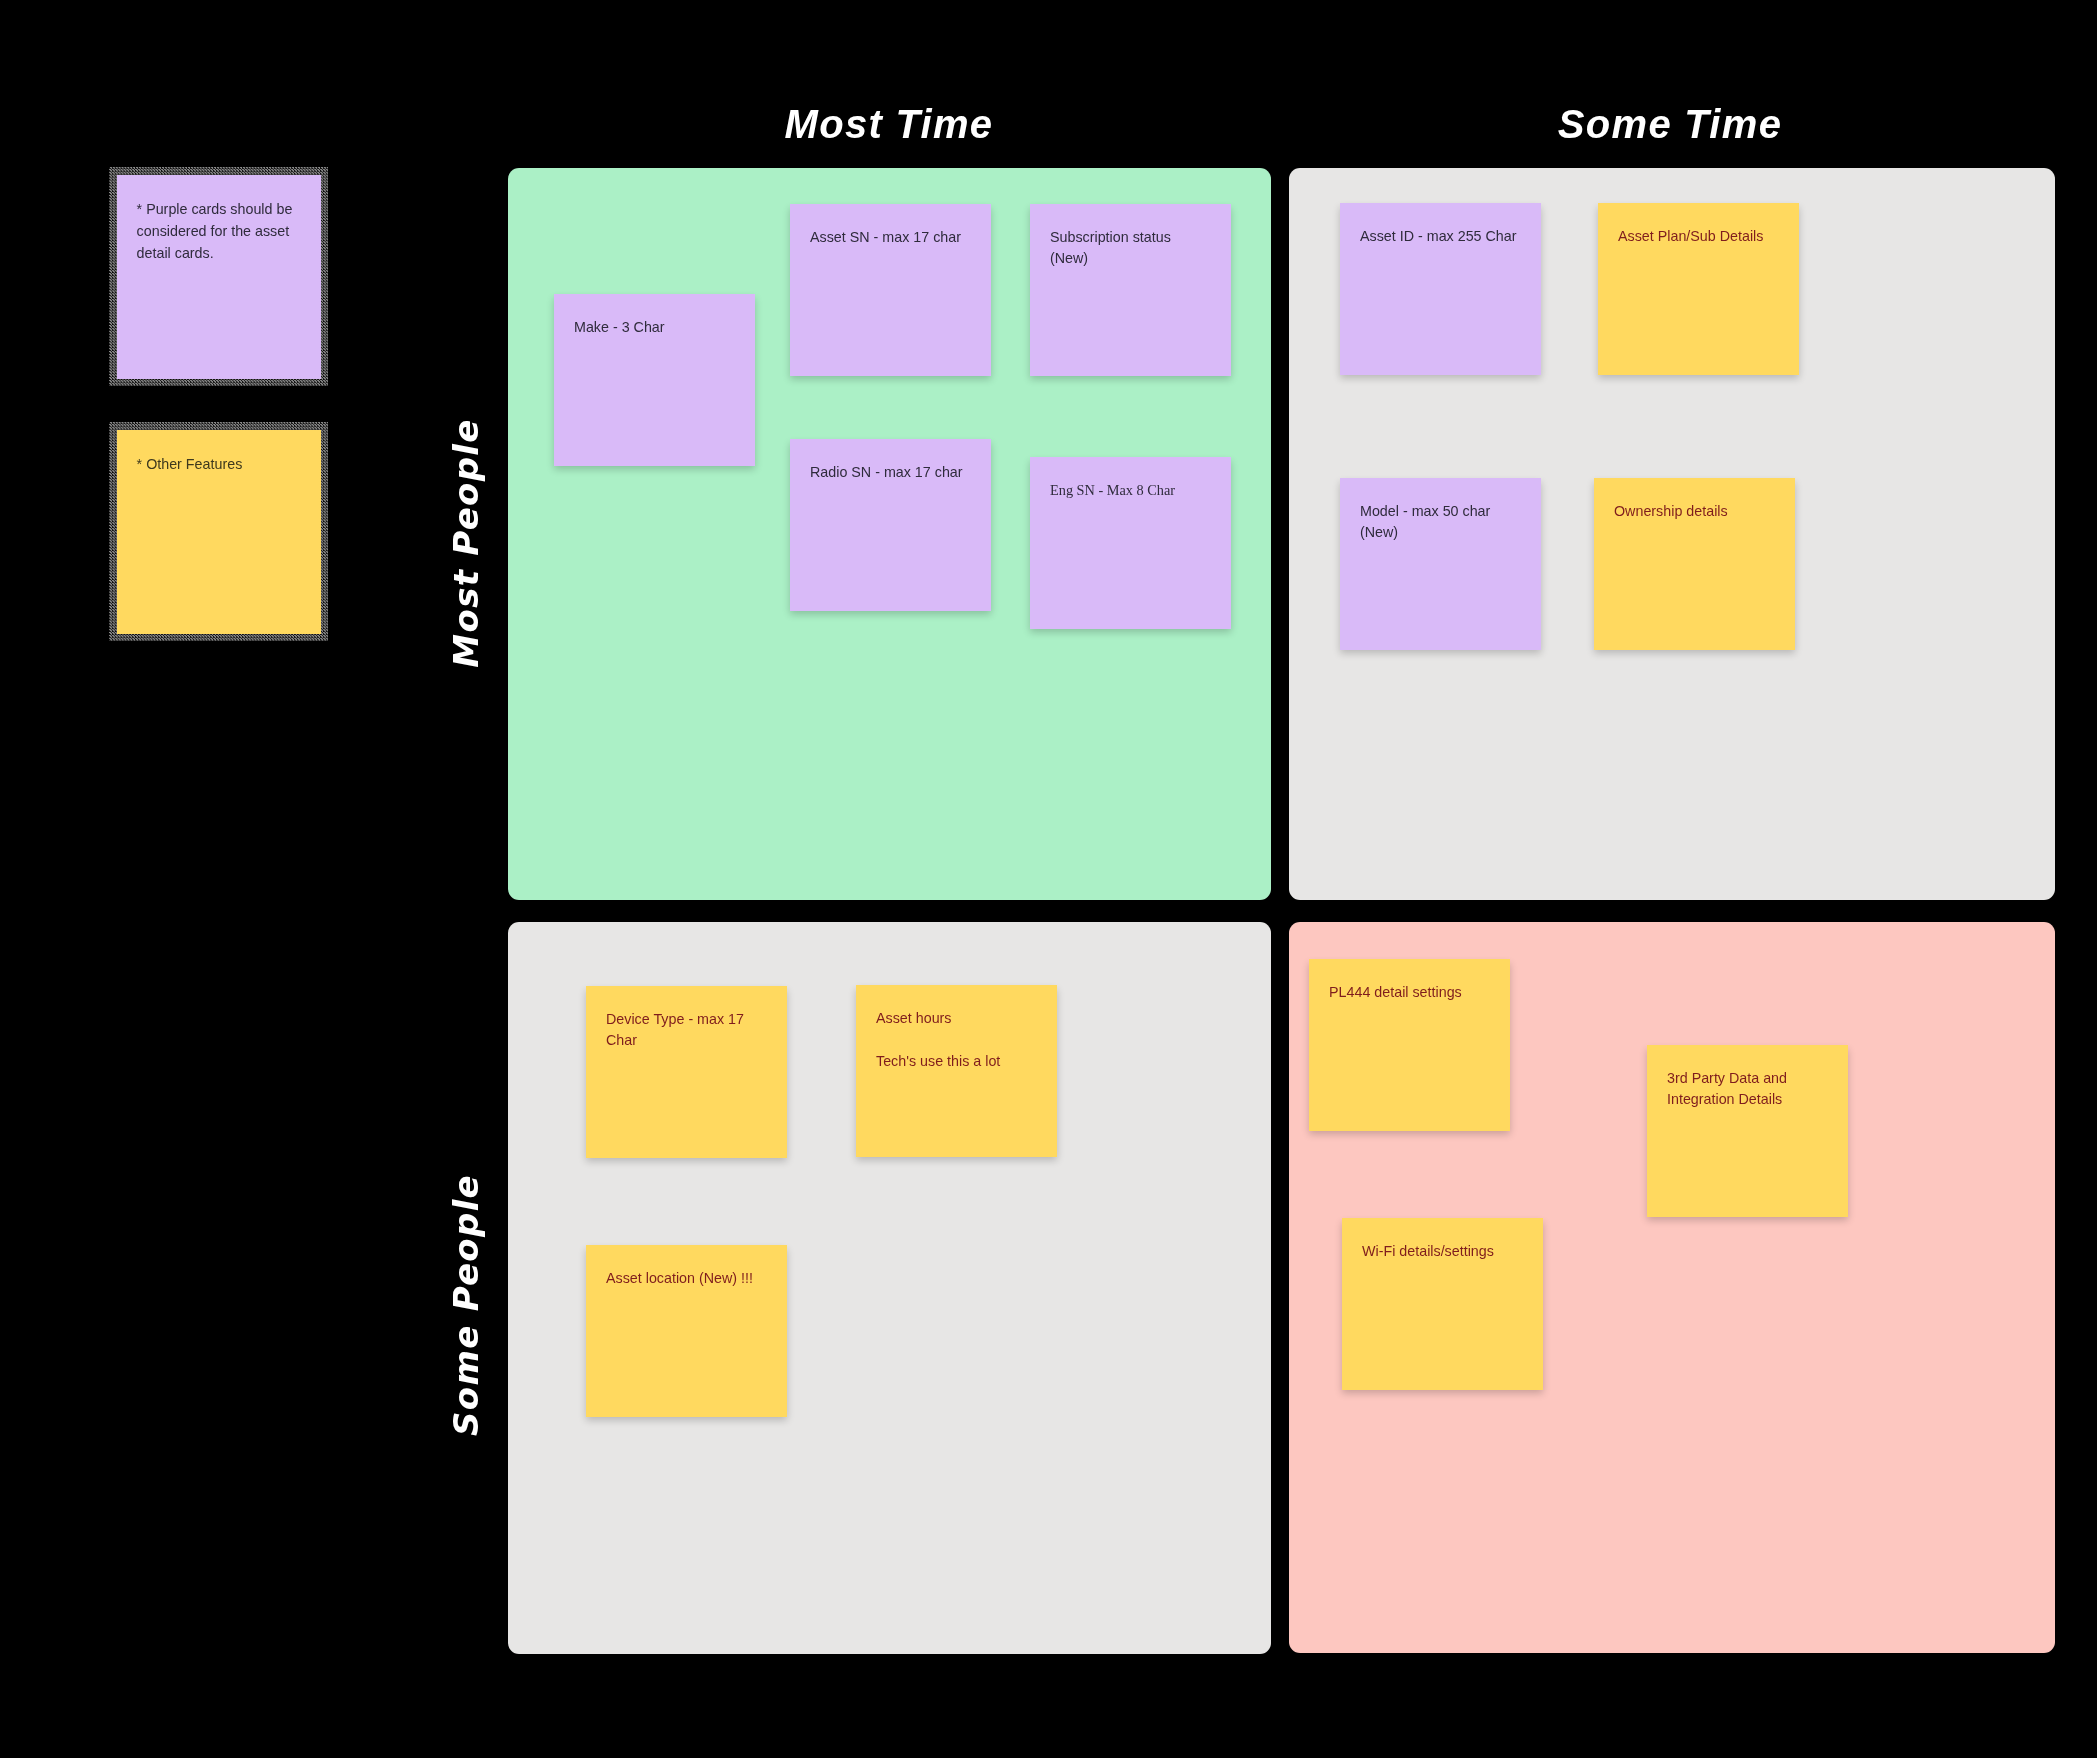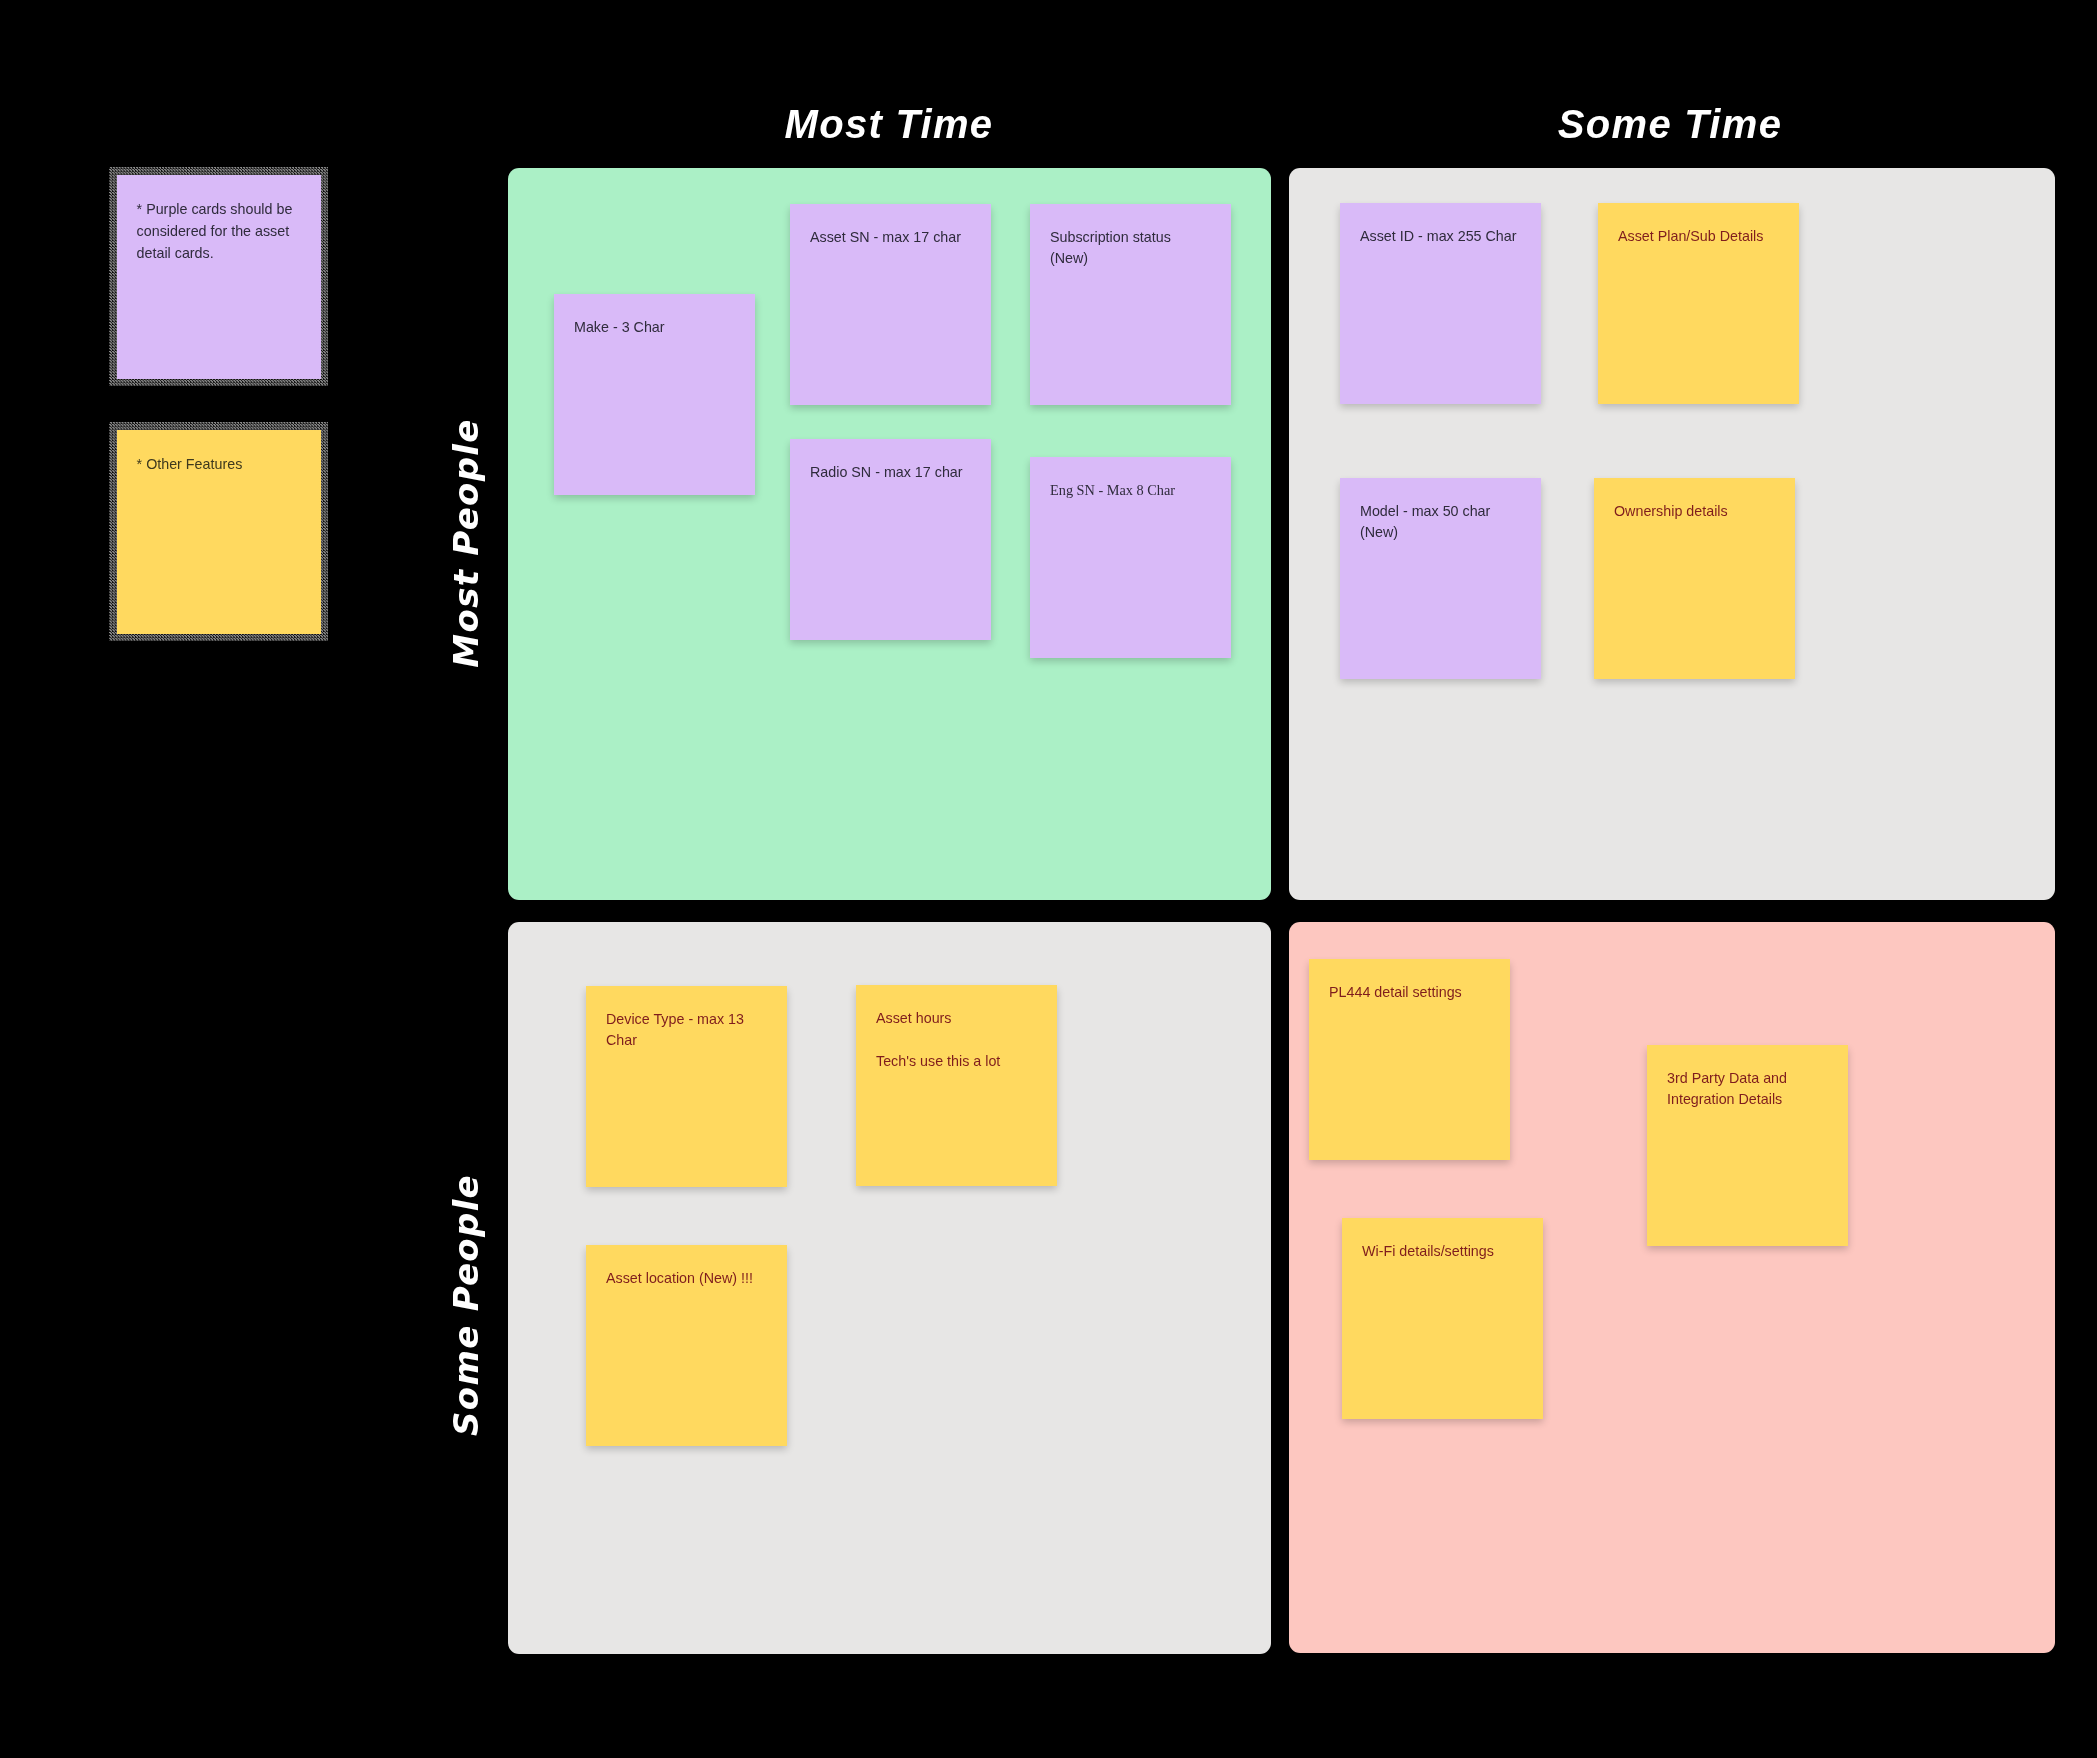--- a/index.html
+++ b/index.html
@@ -54,21 +54,21 @@
   }
   .h-most-time  { left: 889px; top: 124px; }
   .h-some-time  { left: 1670px; top: 124px; }
   .l-most-people{ left: 466px; top: 543px; }
   .l-some-people{ left: 466px; top: 1305px; }
 
   
   .note {
     position: absolute;
     width: 201px;
-    height: 201px;
+    height: 172px;
     padding: 23px 20px;
     box-sizing: border-box;
     font-size: 14.3px;
     line-height: 1.5;
     white-space: pre-line;
     box-shadow: 0 4.2px 7.6px rgba(0,0,0,0.20);
   }
   .note.purple { background: #D9BAF8; color: #2F2B3C; }
   .note.yellow { background: #FFD95F; color: #7f1d1d; }
 
@@ -147,21 +147,21 @@
   <div class="note purple n-subscription">Subscription status (New)</div>
   <div class="note purple n-radio-sn">Radio SN - max 17 char</div>
   <div class="note purple n-eng-sn">Eng SN - Max 8 Char</div>
 
   <div class="note purple n-asset-id">Asset ID - max 255 Char</div>
   <div class="note yellow n-asset-plan">Asset Plan/Sub Details</div>
   <div class="note purple n-model">Model - max 50 char
 (New)</div>
   <div class="note yellow n-ownership">Ownership details</div>
 
-  <div class="note yellow n-device-type">Device Type - max 13
+  <div class="note yellow n-device-type">Device Type - max 17
 Char</div>
   <div class="note yellow n-asset-hours">Asset hours
 
 Tech's use this a lot</div>
   <div class="note yellow n-asset-location">Asset location (New) !!!</div>
 
   <div class="note yellow n-pl444">PL444 detail settings</div>
   <div class="note yellow n-third-party">3rd Party Data and
 Integration Details</div>
   <div class="note yellow n-wifi">Wi-Fi details/settings</div>

